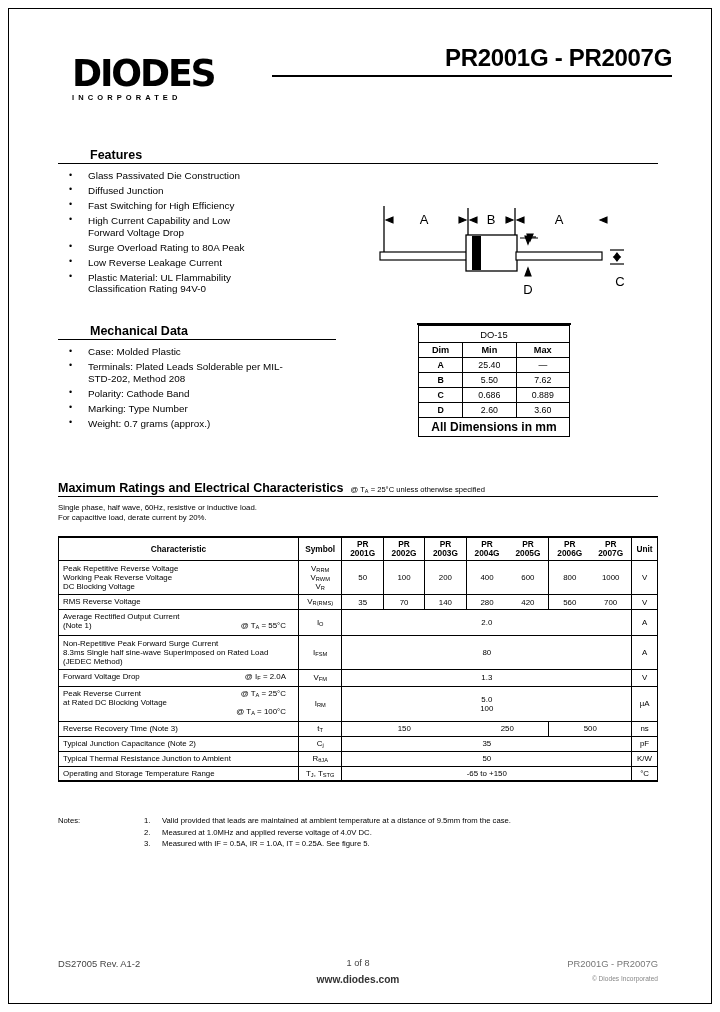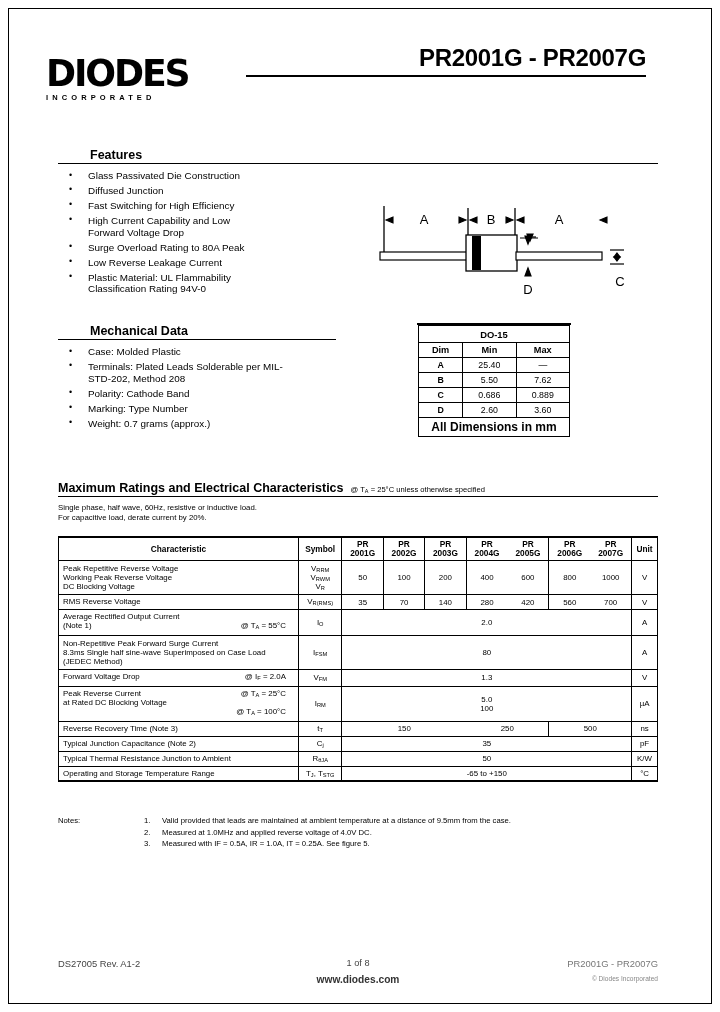--- a/index.html
+++ b/index.html
@@ -13,21 +13,21 @@
     overflow:hidden;
   }
   .page-border {
     position:absolute; left:8px; top:8px;
     width:704px; height:996px;
     border:1px solid #000;
   }
   .content { position:absolute; left:0; top:0; width:720px; height:1012px; }
 
   
-  .header { position:absolute; left:46px; top:44px; width:600px; height:72px; }
+  .header { position:absolute; left:72px; top:44px; width:600px; height:72px; }
   .logo-wrap { position:absolute; left:0; top:10px; width:190px; }
   .logo-text {
     font-family:"DejaVu Sans", sans-serif;
     font-weight:bold; font-size:38px; letter-spacing:-2px;
     line-height:38px; color:#000;
     font-stretch:condensed;
     transform:scaleX(1.06); transform-origin:left center;
   }
   .logo-sub {
     font-size:7.5px; font-weight:bold; letter-spacing:4.1px;
@@ -74,21 +74,21 @@
   .dim-table {
     position:absolute; left:418px; top:325px;
     width:152px;
     border-collapse:collapse;
     font-size:8.8px;
   }
   .dim-table td, .dim-table th {
     border:1px solid #000; text-align:center;
     padding:2px 2px; font-weight:normal; height:15px;
   }
-  .dim-table .pkg-name { font-weight:bold; font-size:9.4px; height:17px; }
+  .dim-table .pkg-name { font-weight:normal; font-size:9.4px; height:17px; }
   .dim-table .col-head { font-weight:bold; font-size:9.2px; }
   .dim-table .dim-label { font-weight:bold; }
   .dim-table .footer-row { font-weight:bold; font-size:12px; }
   .dim-outer { position:absolute; left:417px; top:323px; width:154px; height:2px; border-top:2px solid #000; }
 
   
   .ratings-head { position:absolute; left:58px; top:481px; width:600px; }
   .ratings-head .h-row { display:flex; align-items:baseline; }
   .ratings-head .h-title { font-size:12.5px; font-weight:bold; }
   .ratings-head .h-cond { font-size:7.6px; margin-left:7px; padding-bottom:1px; }
@@ -342,21 +342,21 @@
           </div>
         </td>
         <td class="sym-cell">I<sub>O</sub></td>
         <td class="val-cell" colspan="7">2.0</td>
         <td class="unit-cell">A</td>
       </tr>
 
       <tr>
         <td class="char-cell" style="height:34px;">
           <div>Non-Repetitive Peak Forward Surge Current</div>
-          <div>8.3ms Single half sine-wave Superimposed on Case Load</div>
+          <div>8.3ms Single half sine-wave Superimposed on Rated Load</div>
           <div>(JEDEC Method)</div>
         </td>
         <td class="sym-cell">I<sub>FSM</sub></td>
         <td class="val-cell" colspan="7">80</td>
         <td class="unit-cell">A</td>
       </tr>
 
       <tr>
         <td class="char-cell" style="height:16px;">
           <div class="char-wrap">

